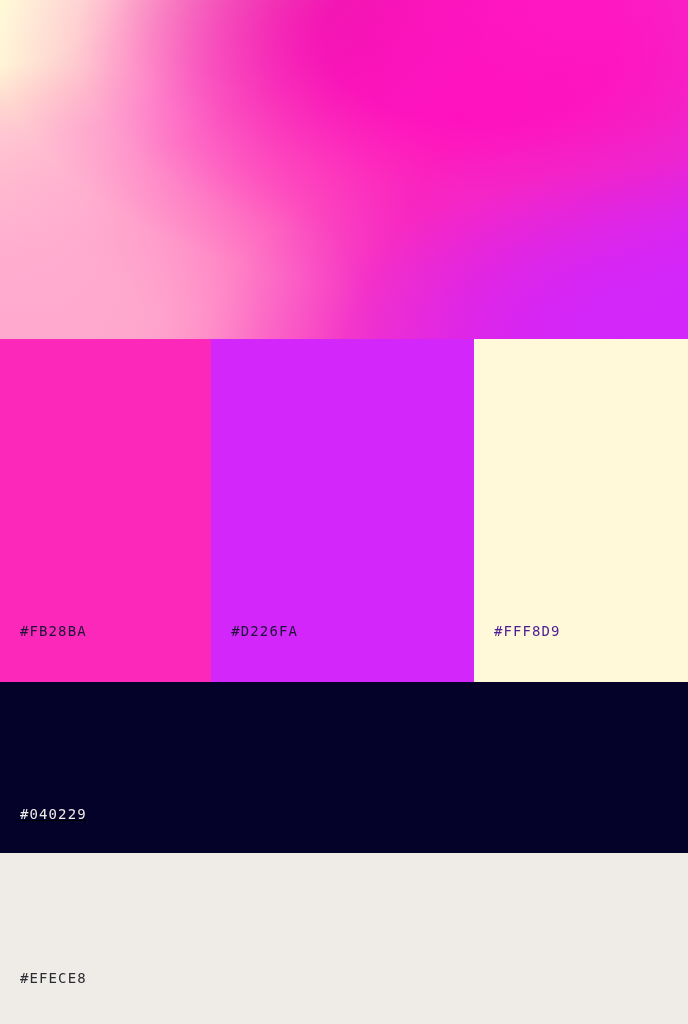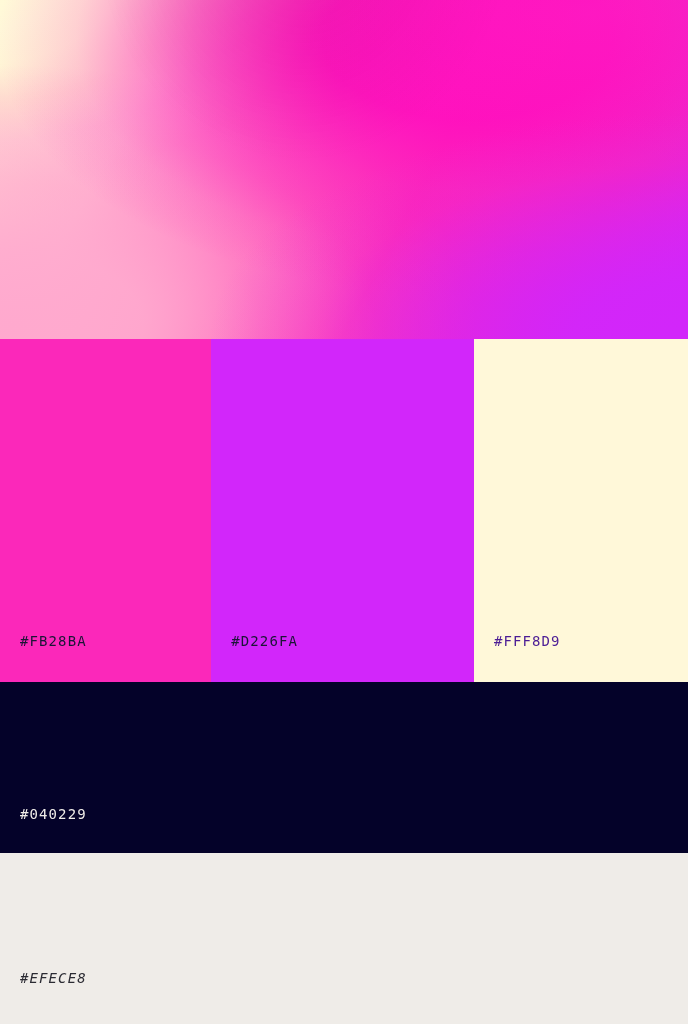--- a/index.html
+++ b/index.html
@@ -69,30 +69,30 @@
   .sw-violet { width:281px; background:#D226FA; }
   .sw-cream  { width:229px; background:#FFF8D9; }
 
   
   .band {
     position:relative;
     width:688px;
     display:flex;
     align-items:flex-end;
   }
-  .band-dark  { height:171px; background:#040229; }
-  .band-light { height:164px; background:#EFECE8;font-style:italic; }
+  .band-dark  { height:171px; background:#040229;text-decoration:underline; }
+  .band-light { height:164px; background:#EFECE8; }
 
   
   .label {
     font-family:"DejaVu Sans Mono","Liberation Mono",monospace;
     font-size:14px;
     letter-spacing:1.1px;
     line-height:1;
-    padding:0 0 34px 20px;
+    padding:0 0 44px 20px;
     white-space:nowrap;
     user-select:text;
   }
   .label.on-dark-text  { color:#1B1536; }
   .label.on-light-text { color:#EFECE8; }
   .label.on-cream-text { color:#4c1d95; }
   .label.on-grey-text  { color:#2B2B33; }
   .band .label { padding-bottom:32px; }
 </style>
 </head>

